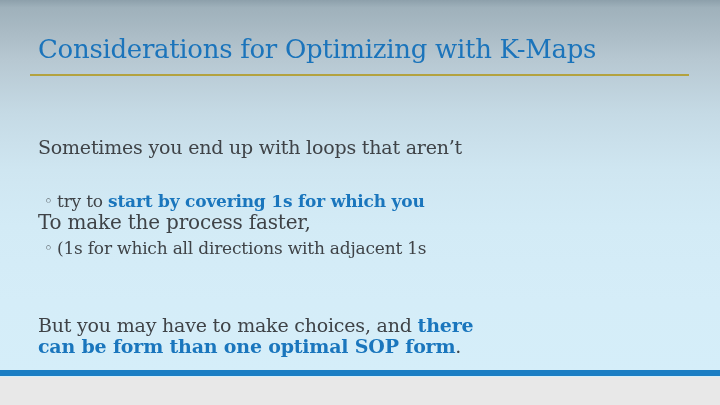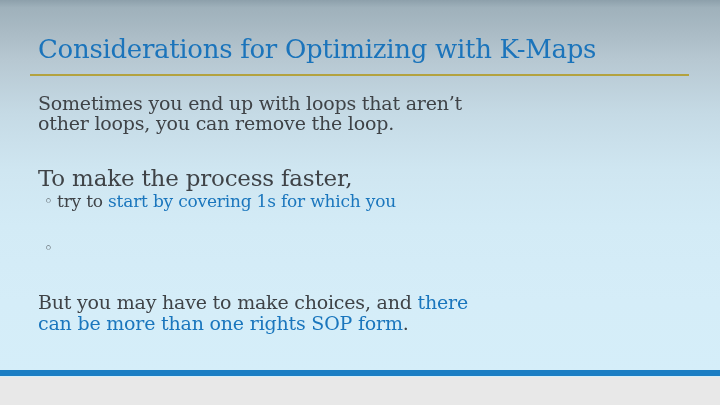--- a/index.html
+++ b/index.html
@@ -31,28 +31,28 @@
     white-space: pre;
   }
   .rule {
     position: absolute;
     left: 30px;
     top: 74px;
     width: 659px;
     height: 2px;
     background: #b3a23f;
   }
-  .para { position: absolute; color: #3f4347; }
+  .para { position: absolute; color: #3f4347; margin-top: 44px; }
   .line { white-space: pre; }
   .seg  { white-space: pre; }
   .s-p  { color: #3f4347; }
-  .s-b  { font-weight: normal; color: #1a76bd; }
+  .s-b  { font-weight: bold; color: #1a76bd; }
   #para1 { left: 38px; top: 93px;  font-size: 19px; line-height: 20px; letter-spacing: -0.2px; }
-  #para2 { left: 38px; top: 168px; font-size: 23px; line-height: 20px; letter-spacing: -0.2px; }
-  #para3 { left: 38px; top: 292px; font-size: 19px; line-height: 20.5px; letter-spacing: -0.2px; }
+  #para2 { left: 38px; top: 168px; font-size: 20px; line-height: 20px; letter-spacing: -0.2px; }
+  #para3 { left: 38px; top: 271px; font-size: 19px; line-height: 20.5px; letter-spacing: -0.2px; }
   .bullet {
     position: absolute;
     display: flex;
     align-items: flex-start;
     font-size: 17px;
     line-height: 19px;
     letter-spacing: -0.2px;
     color: #3f4347;
   }
   #bullet1 { left: 44px; top: 192px; }
@@ -91,43 +91,43 @@
 <body>
 
 <div class="slide">
 
   <div class="title">Considerations for Optimizing with K-Maps</div>
 
   <div class="rule"></div>
 
   <div class="para" id="para1">
       <div class="line"><span class="seg s-p">Sometimes you end up with loops that aren’t</span></div>
-      <div class="line"><span class="seg s-p">other loops, you can remove the loop.</span></div>
     </div>
 
   <div class="para" id="para2">
       <div class="line"><span class="seg s-p">To make the process faster,</span></div>
     </div>
 
   <div class="bullet" id="bullet1">
     <span class="bullet-mark">◦</span>
     <div class="bullet-text">
         <div class="line"><span class="seg s-p">try to </span><span class="seg s-b">start by covering 1s for which you</span></div>
       </div>
   </div>
 
   <div class="bullet" id="bullet2">
     <span class="bullet-mark">◦</span>
     <div class="bullet-text">
+        <div class="line"><span class="seg s-p">(1s for which all directions with adjacent 1s</span></div>
       </div>
   </div>
 
   <div class="para" id="para3">
       <div class="line"><span class="seg s-p">But you may have to make choices, and </span><span class="seg s-b">there</span></div>
-      <div class="line"><span class="seg s-b">can be more than one rights SOP form</span><span class="seg s-p">.</span></div>
+      <div class="line"><span class="seg s-b">can be form than one optimal SOP form</span><span class="seg s-p">.</span></div>
     </div>
 
   <div class="footer-bar"></div>
 
   <div class="footer">
     <div class="footer-left">ECE 120: Introduction to Computing</div>
     <div class="footer-right">slide 35</div>
   </div>
 
 </div>

